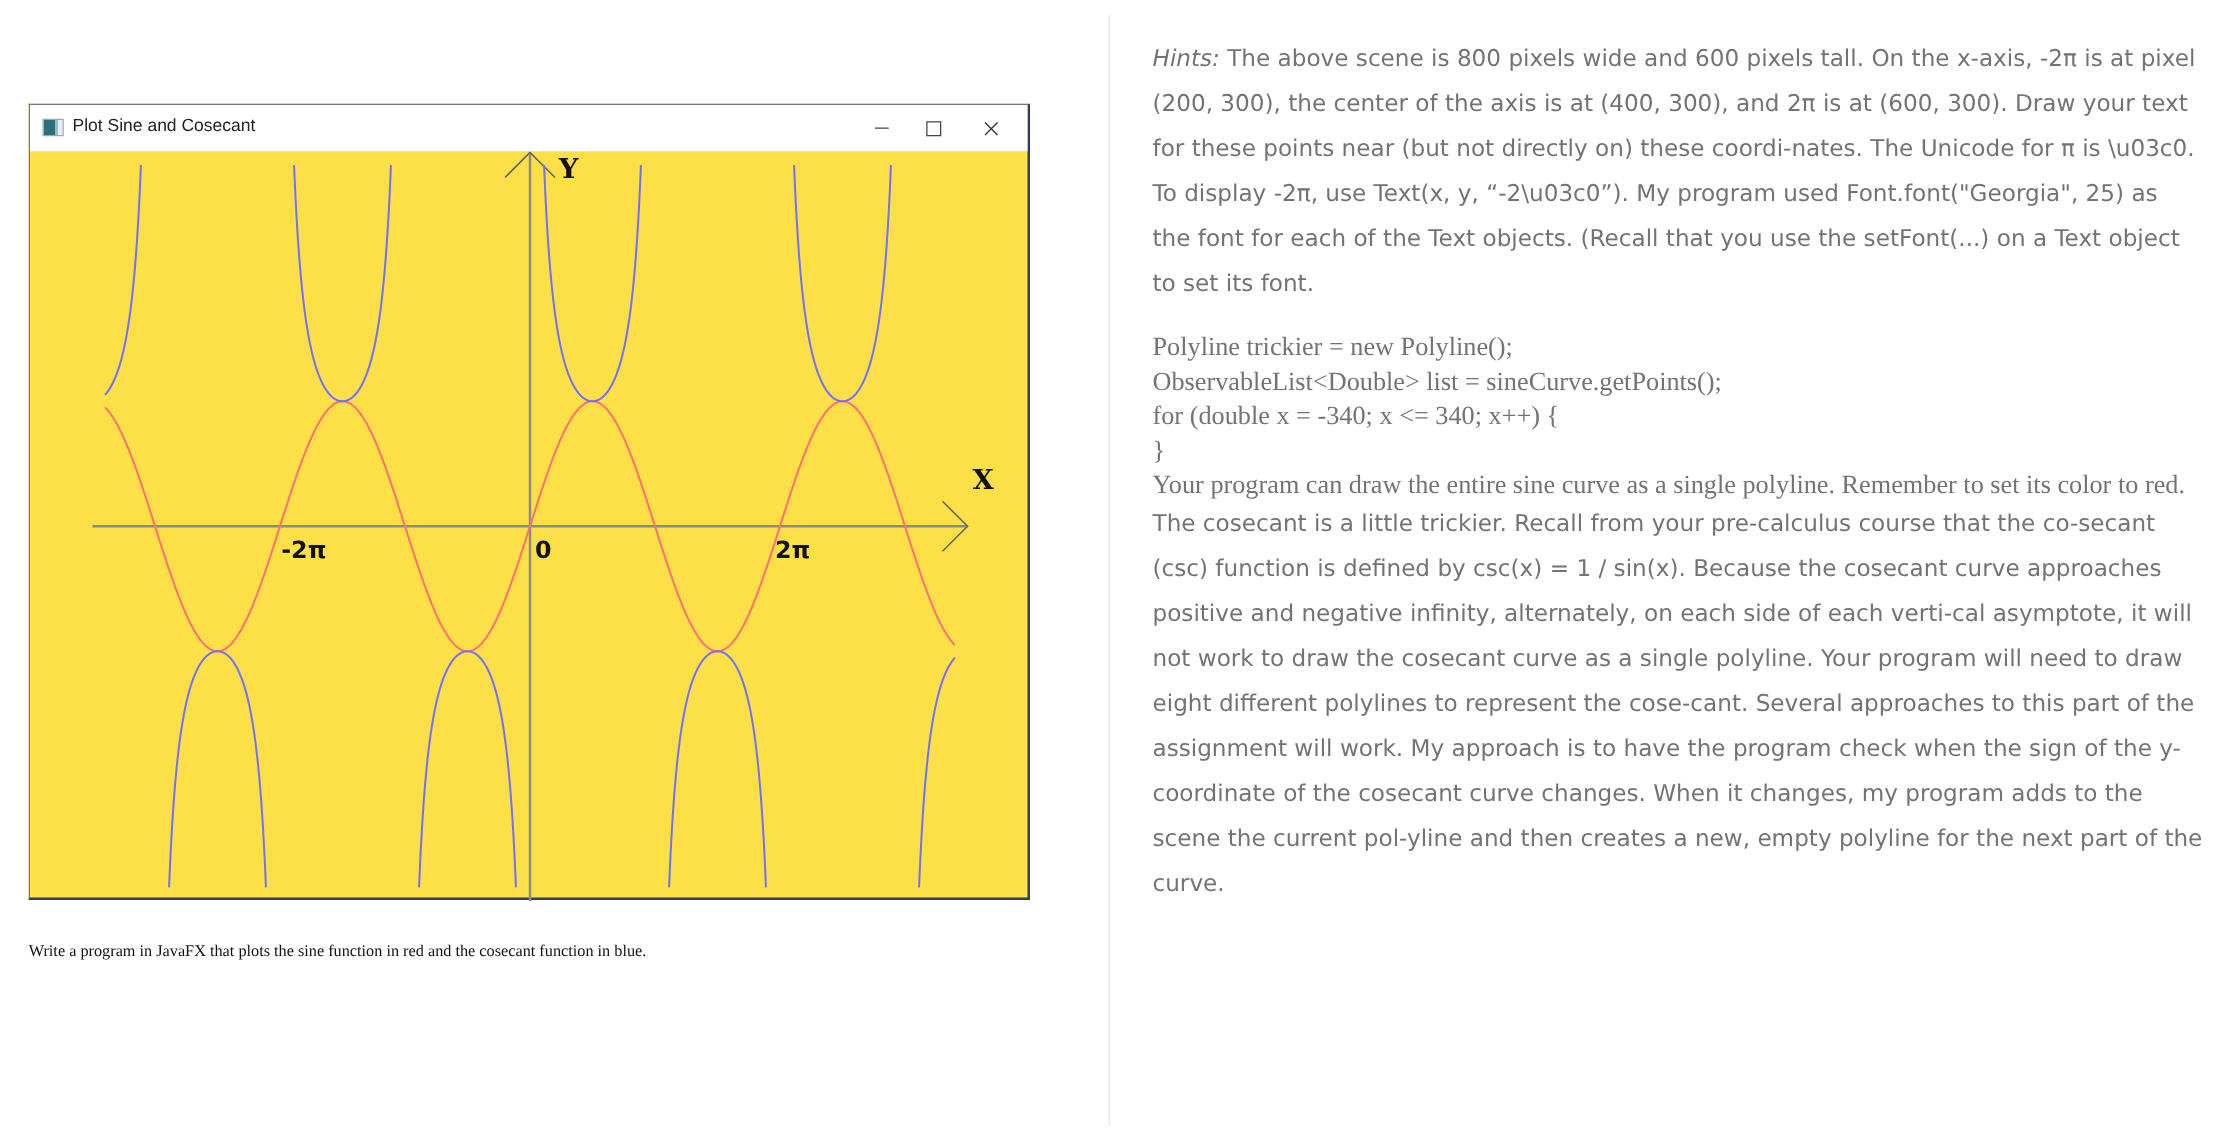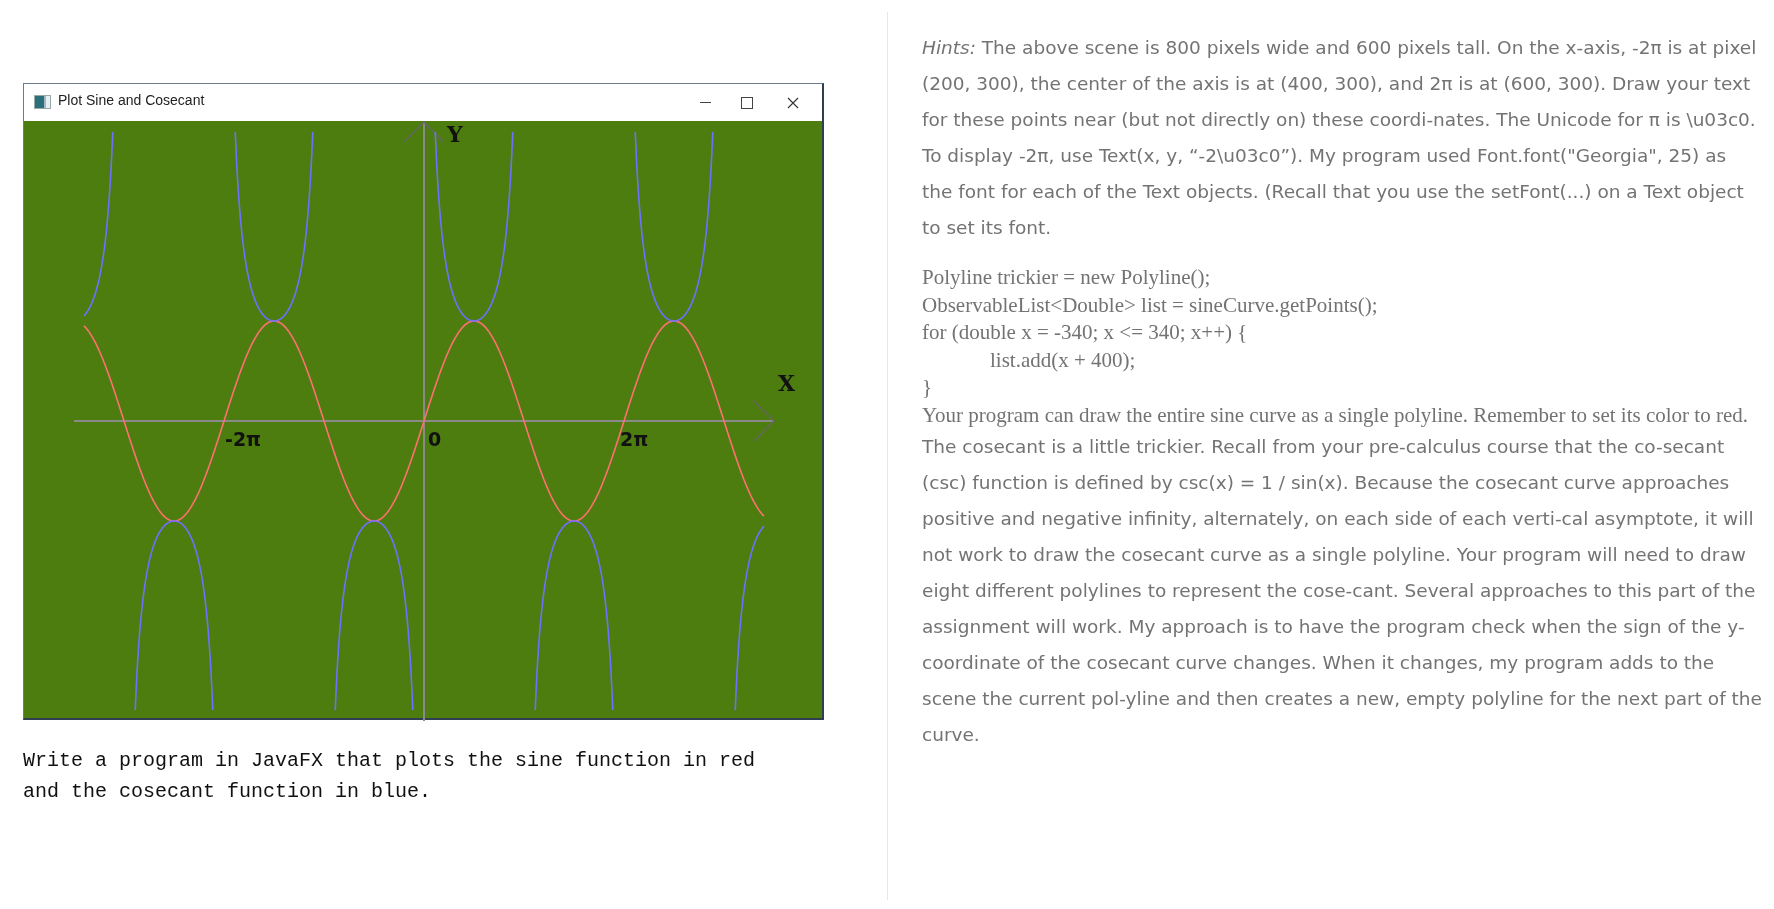--- a/index.html
+++ b/index.html
@@ -1,29 +1,29 @@
 <!DOCTYPE html>
 <html><head>
 <meta charset="utf-8">
 <style>
   html,body{margin:0;padding:0;background:#ffffff;}
   body{width:1774px;height:909px;position:relative;overflow:hidden;font-family:"Liberation Sans",sans-serif;}
-  .window{position:absolute;left:23px;top:83px;width:801px;height:637px;border:1px solid #6b7b8c;border-right:2px solid #2f3e50;border-bottom:2px solid #2f3e50;box-sizing:border-box;background:#4d7c0f;}
+  .window{position:absolute;left:23px;top:83px;width:801px;height:637px;border:1px solid #6b7b8c;border-right:2px solid #2f3e50;border-bottom:2px solid #2f3e50;box-sizing:border-box;background:#fde047;}
   .titlebar{position:absolute;left:0;top:0;right:0;height:37px;background:#fff;}
   .app-icon{position:absolute;left:10px;top:11px;width:15px;height:12px;background:linear-gradient(90deg,#2a6f7a 0 60%,#9fb9c9 60% 75%,#e8eef2 75%);border:1px solid #9aa;}
   .title{position:absolute;left:34px;top:8px;font-size:14px;color:#222;font-family:"Liberation Sans",sans-serif;}
   .winbtn{position:absolute;top:0;width:46px;height:37px;display:flex;align-items:center;justify-content:center;color:#333;font-size:16px;cursor:default;}
   .btn-min{left:658px;} .btn-max{left:700px;} .btn-close{left:746px;}
   .min-glyph{width:11px;height:1px;background:#444;}
   .max-glyph{width:10px;height:10px;border:1px solid #444;}
   .scene{position:absolute;left:0;top:37px;width:800px;height:600px;}
   .scene svg{display:block;}
   .axis-label{font-family:"DejaVu Serif","Liberation Serif",serif;font-weight:bold;font-size:22px;fill:#111;}
   .tick-label{font-family:"DejaVu Sans","Liberation Sans",sans-serif;font-weight:bold;font-size:19px;fill:#111;}
-  .caption{position:absolute;left:23px;top:745px;width:780px;font-family:Liberation Mono, monospace;font-size:20px;line-height:31px;color:#111;}
+  .caption{position:absolute;left:23px;top:745px;width:780px;font-family:Liberation Serif, serif;font-size:13px;line-height:31px;color:#111;}
   .divider{position:absolute;left:887px;top:12px;width:1px;height:888px;background:#e6e6e6;}
   .hints{position:absolute;left:922px;top:30px;width:840px;color:#737373;}
   .p-sans{font-family:"DejaVu Sans","Liberation Sans",sans-serif;font-size:18.5px;line-height:36px;margin:0;}
   .p-serif{font-family:"Liberation Serif","DejaVu Serif",serif;font-size:21px;line-height:27.5px;margin:0;}
   .code-indent{padding-left:68px;}
   .gap{height:18px;}
   .hint-em{font-style:italic;}
 </style>
 </head>
 <body>
@@ -76,17 +76,16 @@
 <div class="caption">Write a program in JavaFX that plots the sine function in red and the cosecant function in blue.</div>
 
 <div class="divider"></div>
 
 <div class="hints">
   <p class="p-sans"><span class="hint-em">Hints:</span><span> The above scene is 800 pixels wide and 600 pixels tall. On the x-axis, -2π is at pixel (200, 300), the center of the axis is at (400, 300), and 2π is at (600, 300). Draw your text for these points near (but not directly on) these coordi-nates. The Unicode for π is \u03c0. To display -2π, use Text(x, y, “-2\u03c0”). My program used Font.font("Georgia", 25) as the font for each of the Text objects. (Recall that you use the setFont(...) on a Text object to set its font.</span></p>
   <div class="gap"></div>
   <p class="p-serif">Polyline trickier = new Polyline();</p>
   <p class="p-serif">ObservableList&lt;Double&gt; list = sineCurve.getPoints();</p>
   <p class="p-serif">for (double x = -340; x &lt;= 340; x++) {</p>
-  <p class="p-serif code-indent">list.add(x + 400);</p>
   <p class="p-serif">}</p>
   <p class="p-serif">Your program can draw the entire sine curve as a single polyline. Remember to set its color to red.</p>
   <p class="p-sans">The cosecant is a little trickier. Recall from your pre-calculus course that the co-secant (csc) function is defined by csc(x) = 1 / sin(x). Because the cosecant curve approaches positive and negative infinity, alternately, on each side of each verti-cal asymptote, it will not work to draw the cosecant curve as a single polyline. Your program will need to draw eight different polylines to represent the cose-cant. Several approaches to this part of the assignment will work. My approach is to have the program check when the sign of the y-coordinate of the cosecant curve changes. When it changes, my program adds to the scene the current pol-yline and then creates a new, empty polyline for the next part of the curve.</p>
 </div>
 
 </body></html>

